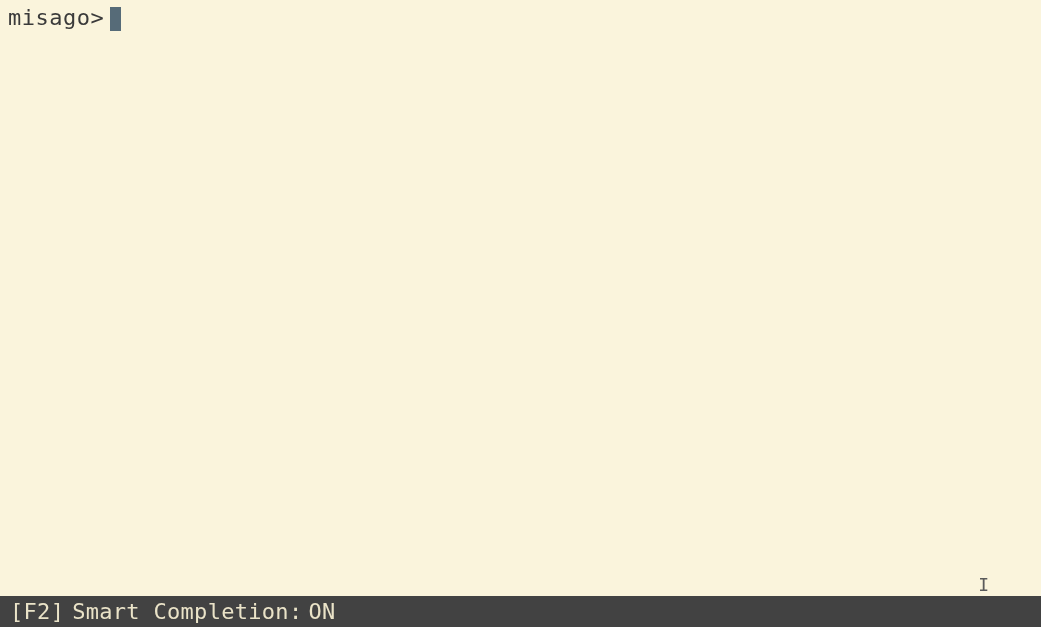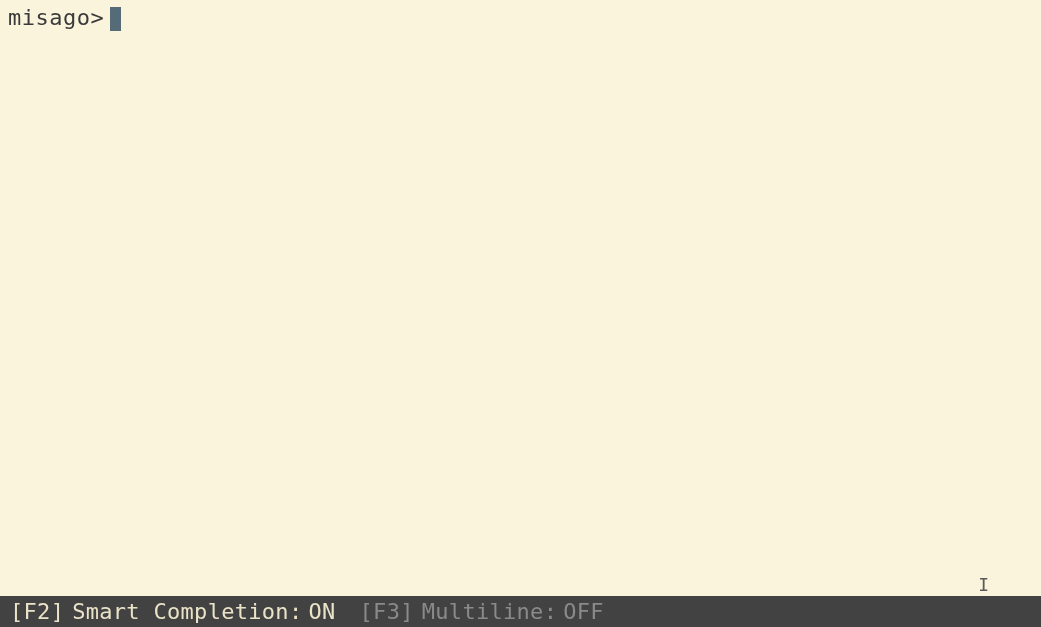--- a/index.html
+++ b/index.html
@@ -92,20 +92,15 @@
     <span class="cursor"></span>
   </div>
 </div>
 
 <div class="status-bar">
   <span class="status-item bright">
     <span class="key">[F2]</span>
     <span class="label">Smart Completion:</span>
     <span class="value">ON</span>
   </span>
-  <span class="status-item dim">
-    <span class="key">[F3]</span>
-    <span class="label">Multiline:</span>
-    <span class="value">OFF</span>
-  </span>
 </div>
 
 <div class="mouse-cursor">I</div>
 
 </body></html>

